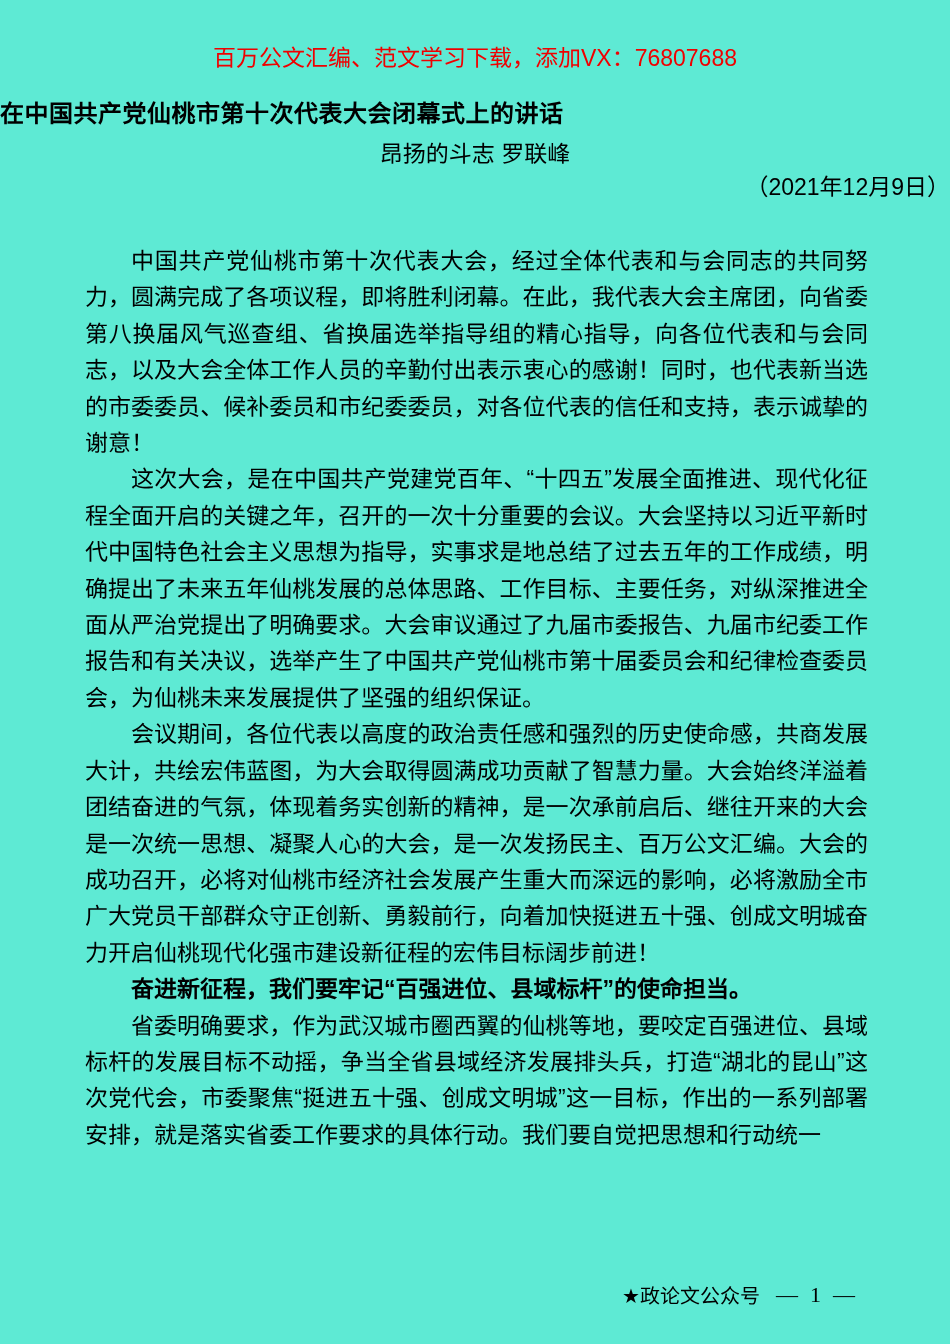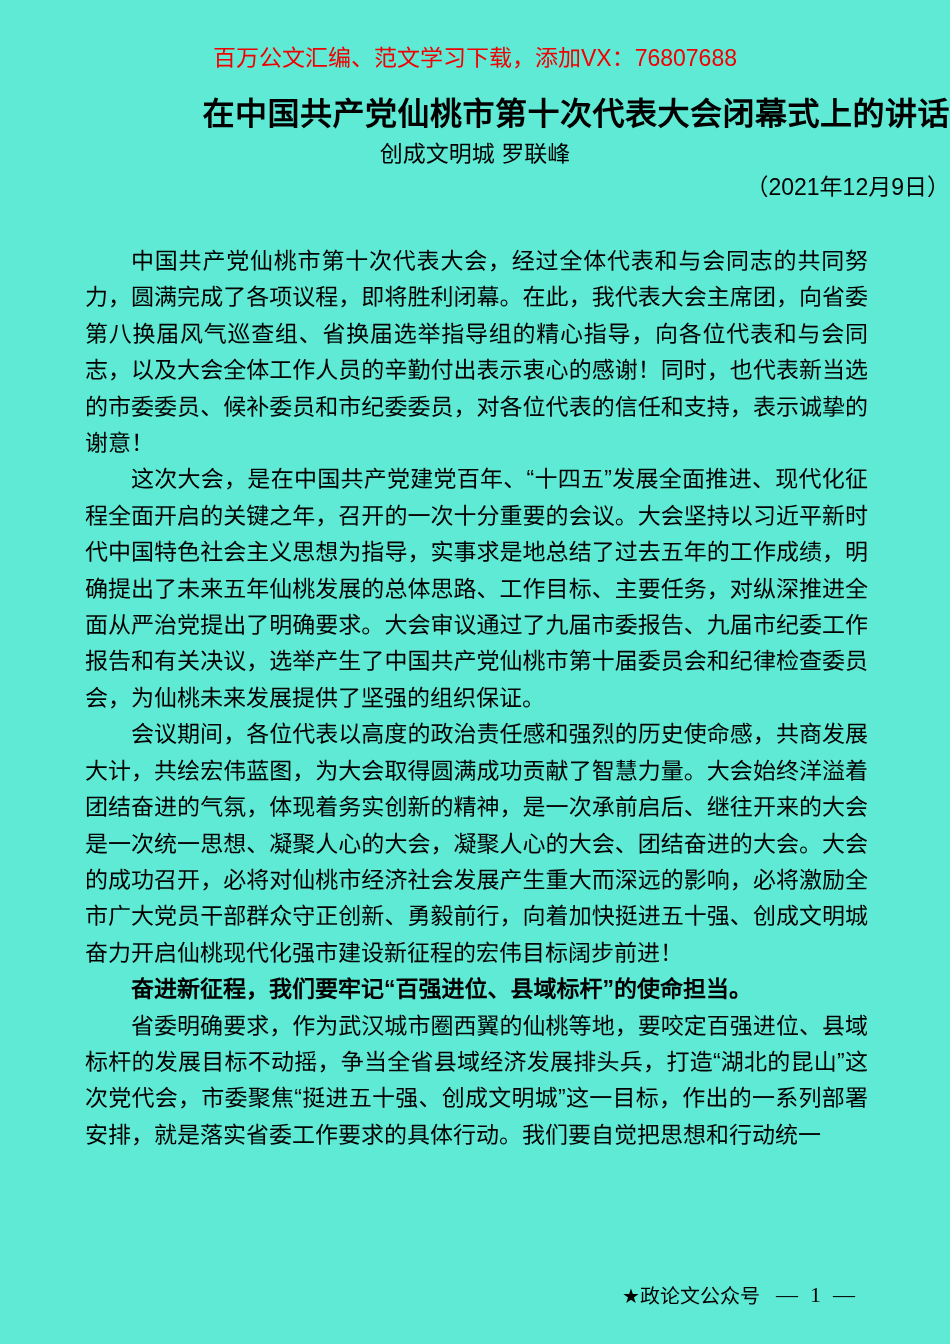--- a/index.html
+++ b/index.html
@@ -14,22 +14,22 @@
   }
   .promo {
     padding-top: 45px;
     text-align: center;
     font-size: 23px;
     line-height: 27px;
     color: #f00000;
   }
   .title {
     margin: 27px 0 0 0;
-    text-align: right;
-    font-size: 32px;
+    text-align: left;
+    font-size: 24px;
     line-height: 30px;
     font-weight: bold;
     letter-spacing: 0.5px;
   }
   .author {
     margin-top: 11px;
     text-align: center;
     font-size: 23px;
     line-height: 29px;
   }
@@ -70,28 +70,28 @@
 </style>
 </head>
 <body>
 
 <div class="page">
 
   <div class="promo">百万公文汇编、范文学习下载，添加VX：76807688</div>
 
   <h1 class="title">在中国共产党仙桃市第十次代表大会闭幕式上的讲话</h1>
 
-  <div class="author">创成文明城 罗联峰</div>
+  <div class="author">昂扬的斗志 罗联峰</div>
 
   <div class="date">（2021年12月9日）</div>
 
   <div class="content">
     <p>中国共产党仙桃市第十次代表大会，经过全体代表和与会同志的共同努力，圆满完成了各项议程，即将胜利闭幕。在此，我代表大会主席团，向省委第八换届风气巡查组、省换届选举指导组的精心指导，向各位代表和与会同志，以及大会全体工作人员的辛勤付出表示衷心的感谢！同时，也代表新当选的市委委员、候补委员和市纪委委员，对各位代表的信任和支持，表示诚挚的谢意！</p>
     <p>这次大会，是在中国共产党建党百年、“十四五”发展全面推进、现代化征程全面开启的关键之年，召开的一次十分重要的会议。大会坚持以习近平新时代中国特色社会主义思想为指导，实事求是地总结了过去五年的工作成绩，明确提出了未来五年仙桃发展的总体思路、工作目标、主要任务，对纵深推进全面从严治党提出了明确要求。大会审议通过了九届市委报告、九届市纪委工作报告和有关决议，选举产生了中国共产党仙桃市第十届委员会和纪律检查委员会，为仙桃未来发展提供了坚强的组织保证。</p>
-    <p>会议期间，各位代表以高度的政治责任感和强烈的历史使命感，共商发展大计，共绘宏伟蓝图，为大会取得圆满成功贡献了智慧力量。大会始终洋溢着团结奋进的气氛，体现着务实创新的精神，是一次承前启后、继往开来的大会是一次统一思想、凝聚人心的大会，凝聚人心的大会、团结奋进的大会。大会的成功召开，必将对仙桃市经济社会发展产生重大而深远的影响，必将激励全市广大党员干部群众守正创新、勇毅前行，向着加快挺进五十强、创成文明城奋力开启仙桃现代化强市建设新征程的宏伟目标阔步前进！</p>
+    <p>会议期间，各位代表以高度的政治责任感和强烈的历史使命感，共商发展大计，共绘宏伟蓝图，为大会取得圆满成功贡献了智慧力量。大会始终洋溢着团结奋进的气氛，体现着务实创新的精神，是一次承前启后、继往开来的大会是一次统一思想、凝聚人心的大会，是一次发扬民主、百万公文汇编。大会的成功召开，必将对仙桃市经济社会发展产生重大而深远的影响，必将激励全市广大党员干部群众守正创新、勇毅前行，向着加快挺进五十强、创成文明城奋力开启仙桃现代化强市建设新征程的宏伟目标阔步前进！</p>
     <p class="bold">奋进新征程，我们要牢记“百强进位、县域标杆”的使命担当。</p>
     <p>省委明确要求，作为武汉城市圈西翼的仙桃等地，要咬定百强进位、县域标杆的发展目标不动摇，争当全省县域经济发展排头兵，打造“湖北的昆山”这次党代会，市委聚焦“挺进五十强、创成文明城”这一目标，作出的一系列部署安排，就是落实省委工作要求的具体行动。我们要自觉把思想和行动统一</p>
   </div>
 
   <div class="footer">
     <span class="label">★政论文公众号</span>
     <span class="pageno">
       <span>—</span>
       <span>1</span>
       <span>—</span>

